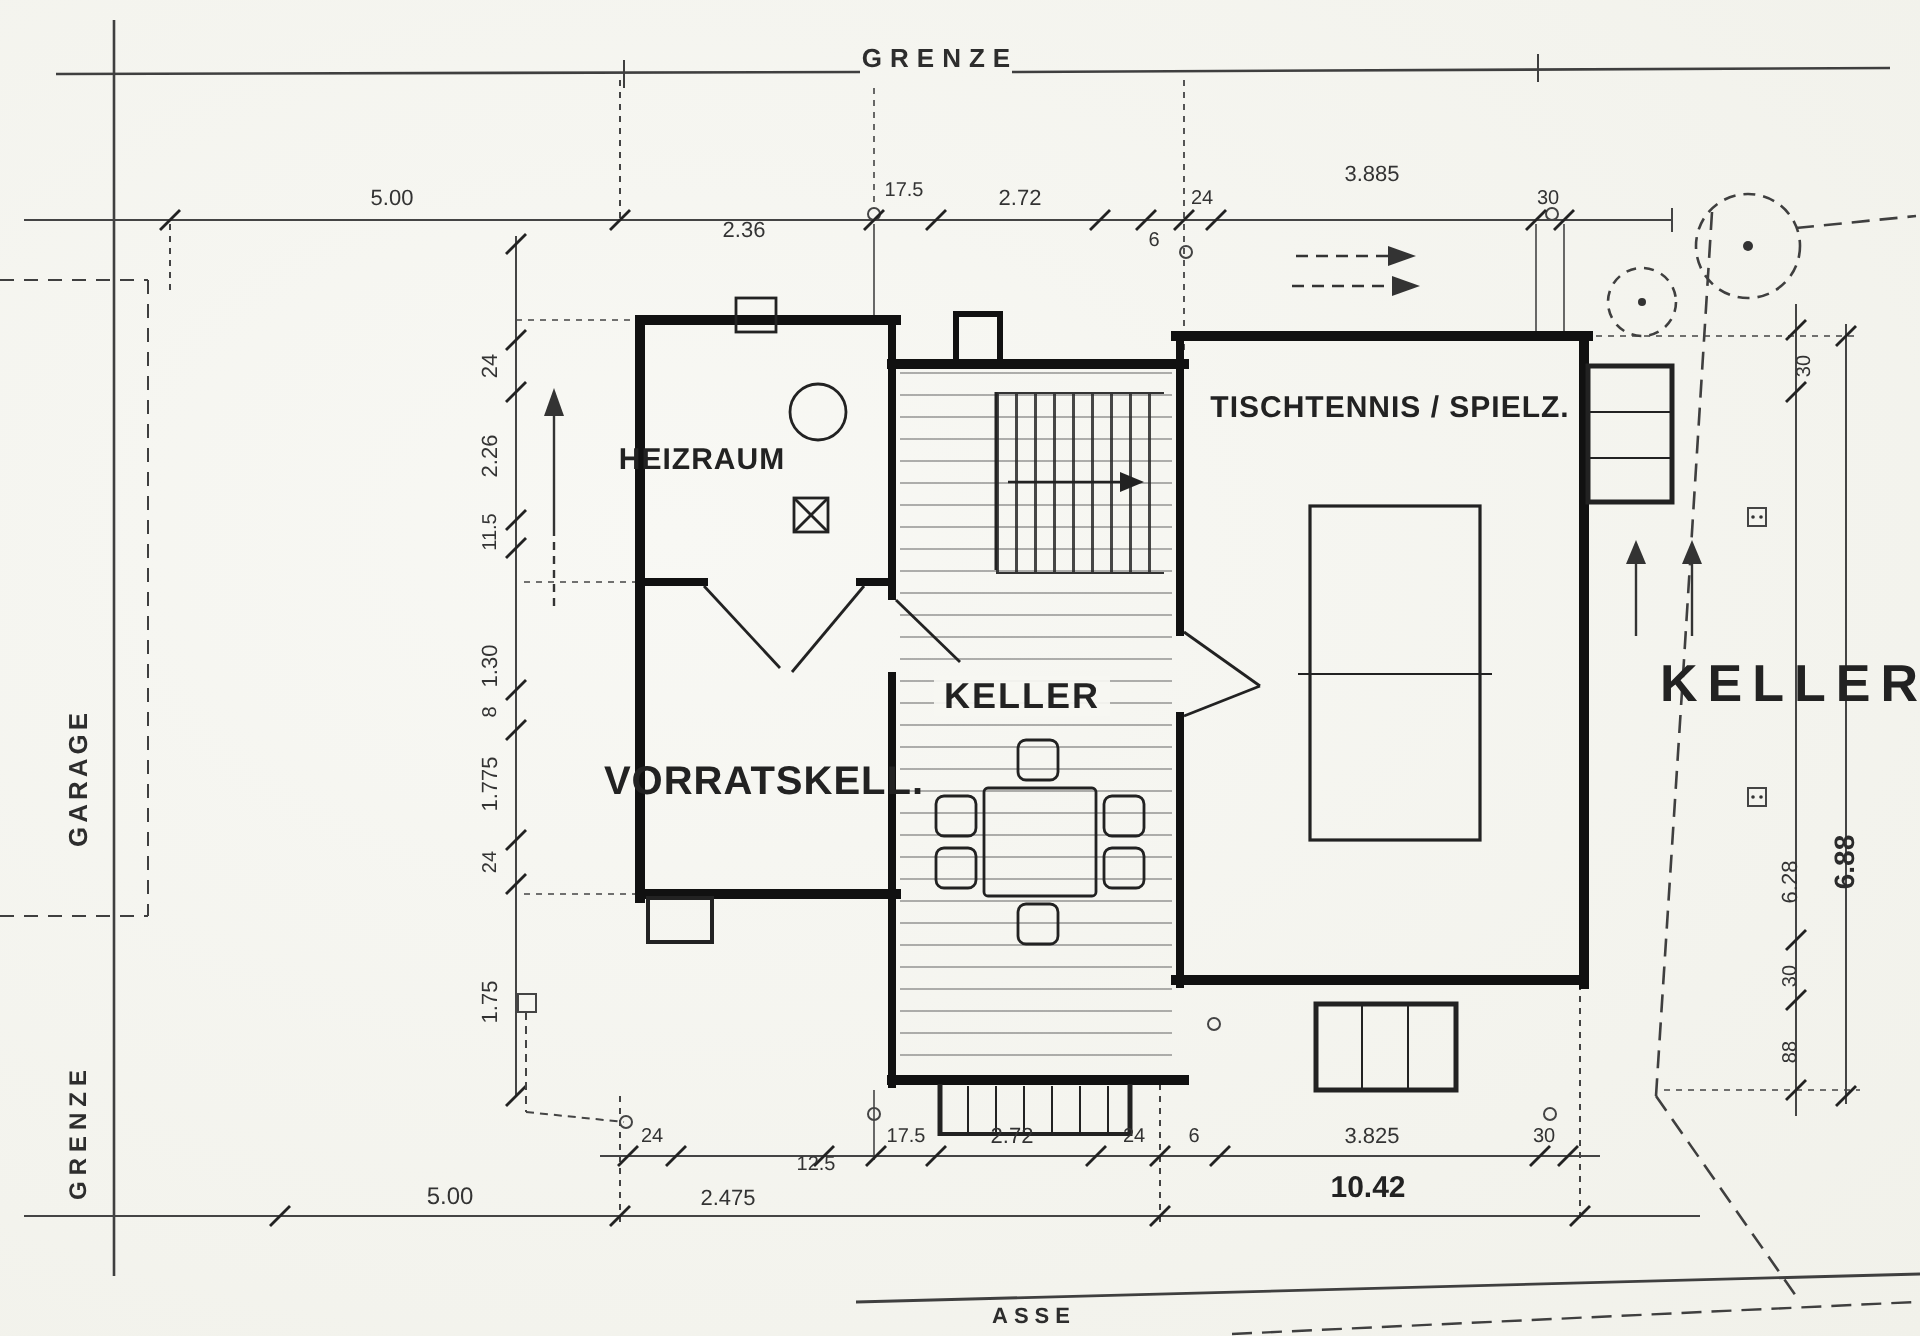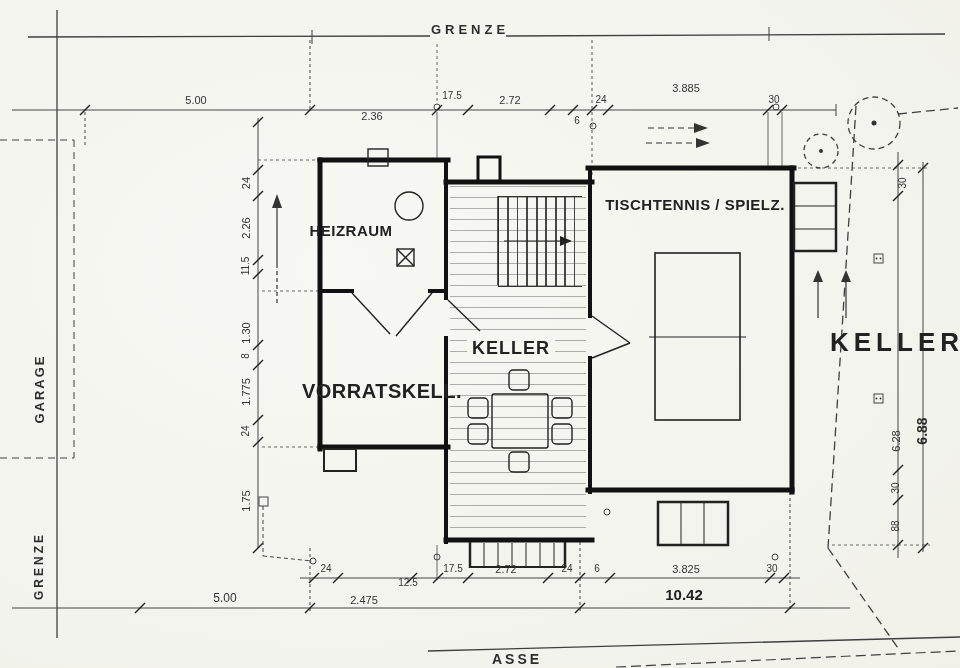--- a/index.html
+++ b/index.html
@@ -228,21 +228,21 @@
       <polygon points="846,270 841,282 851,282" fill="#333" stroke="none"></polygon>
       <line x1="277" y1="264" x2="277" y2="202"></line>
       <polygon points="277,194 272,208 282,208" fill="#333" stroke="none"></polygon>
       <line x1="277" y1="264" x2="277" y2="306" stroke-dasharray="4 3"></line>
     </g>
   </svg>
 
   <div class="lbl" style="left:470px;top:29px;font-size:13px;letter-spacing:4px;font-weight:600;">GRENZE</div>
   <div class="lbl rot" style="left:39px;top:389px;font-size:13px;letter-spacing:2px;font-weight:600;">GARAGE</div>
   <div class="lbl rot" style="left:39px;top:566px;font-size:12px;letter-spacing:3px;font-weight:600;">GRENZE</div>
-  <div class="lbl" style="left:517px;top:659px;font-size:14px;letter-spacing:3px;font-weight:700;">ASSE</div>
+  <div class="lbl" style="left:517px;top:659px;font-size:11px;letter-spacing:3px;font-weight:700;">ASSE</div>
   <div class="big">KELLERG</div>
 
   <div class="lbl room" style="left:351px;top:230px;font-size:15px;">HEIZRAUM</div>
   <div class="lbl room" style="left:382px;top:391px;font-size:20px;">VORRATSKELL.</div>
   <div class="lbl room keller-bg" style="left:511px;top:348px;font-size:18px;letter-spacing:1px;">KELLER</div>
   <div class="lbl room" style="left:695px;top:204px;font-size:15px;">TISCHTENNIS / SPIELZ.</div>
 
   <div class="lbl dim" style="left:196px;top:100px;">5.00</div>
   <div class="lbl dim" style="left:372px;top:116px;">2.36</div>
   <div class="lbl dims" style="left:452px;top:96px;">17.5</div>

